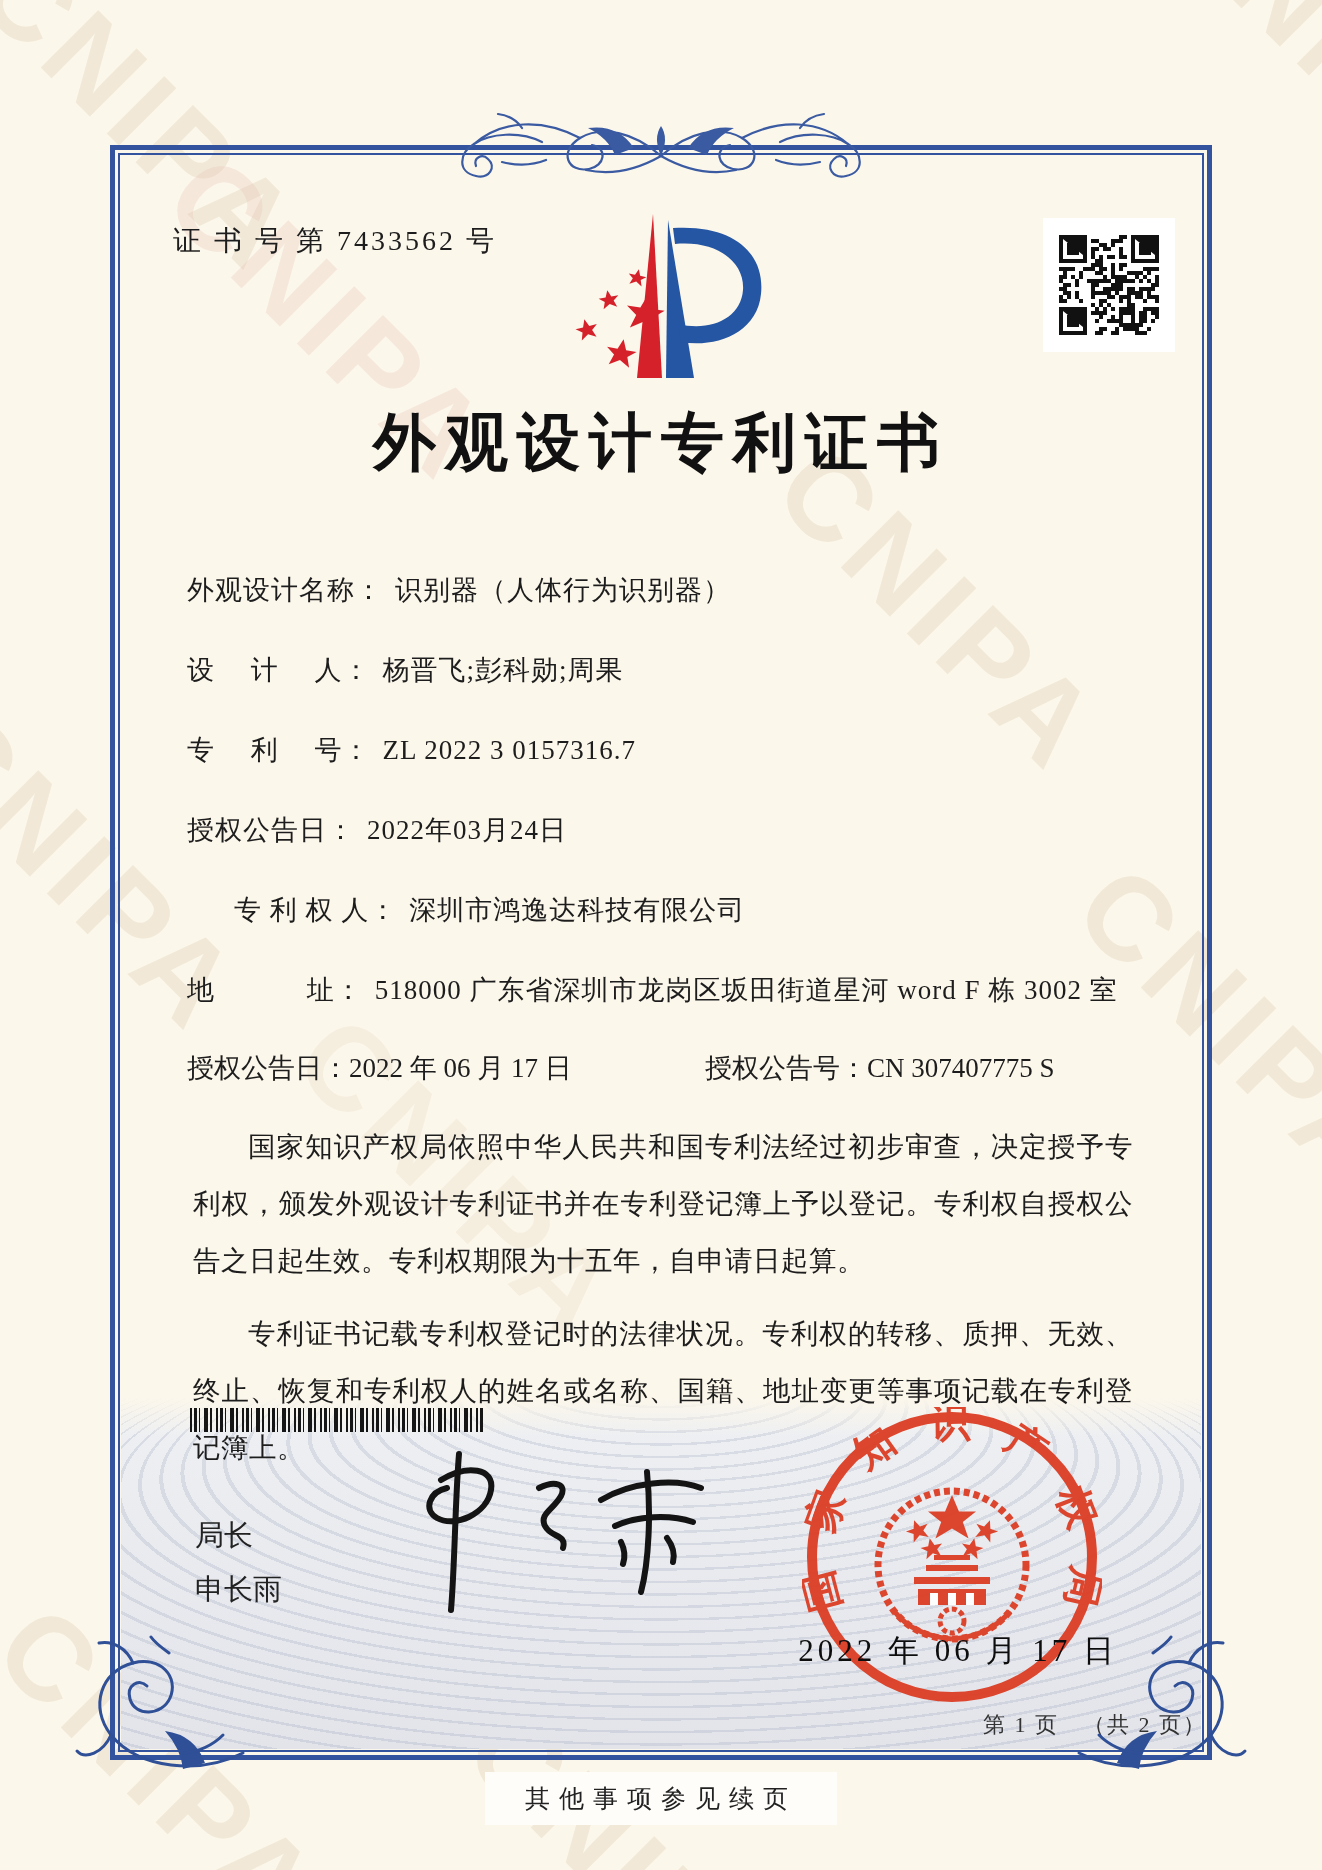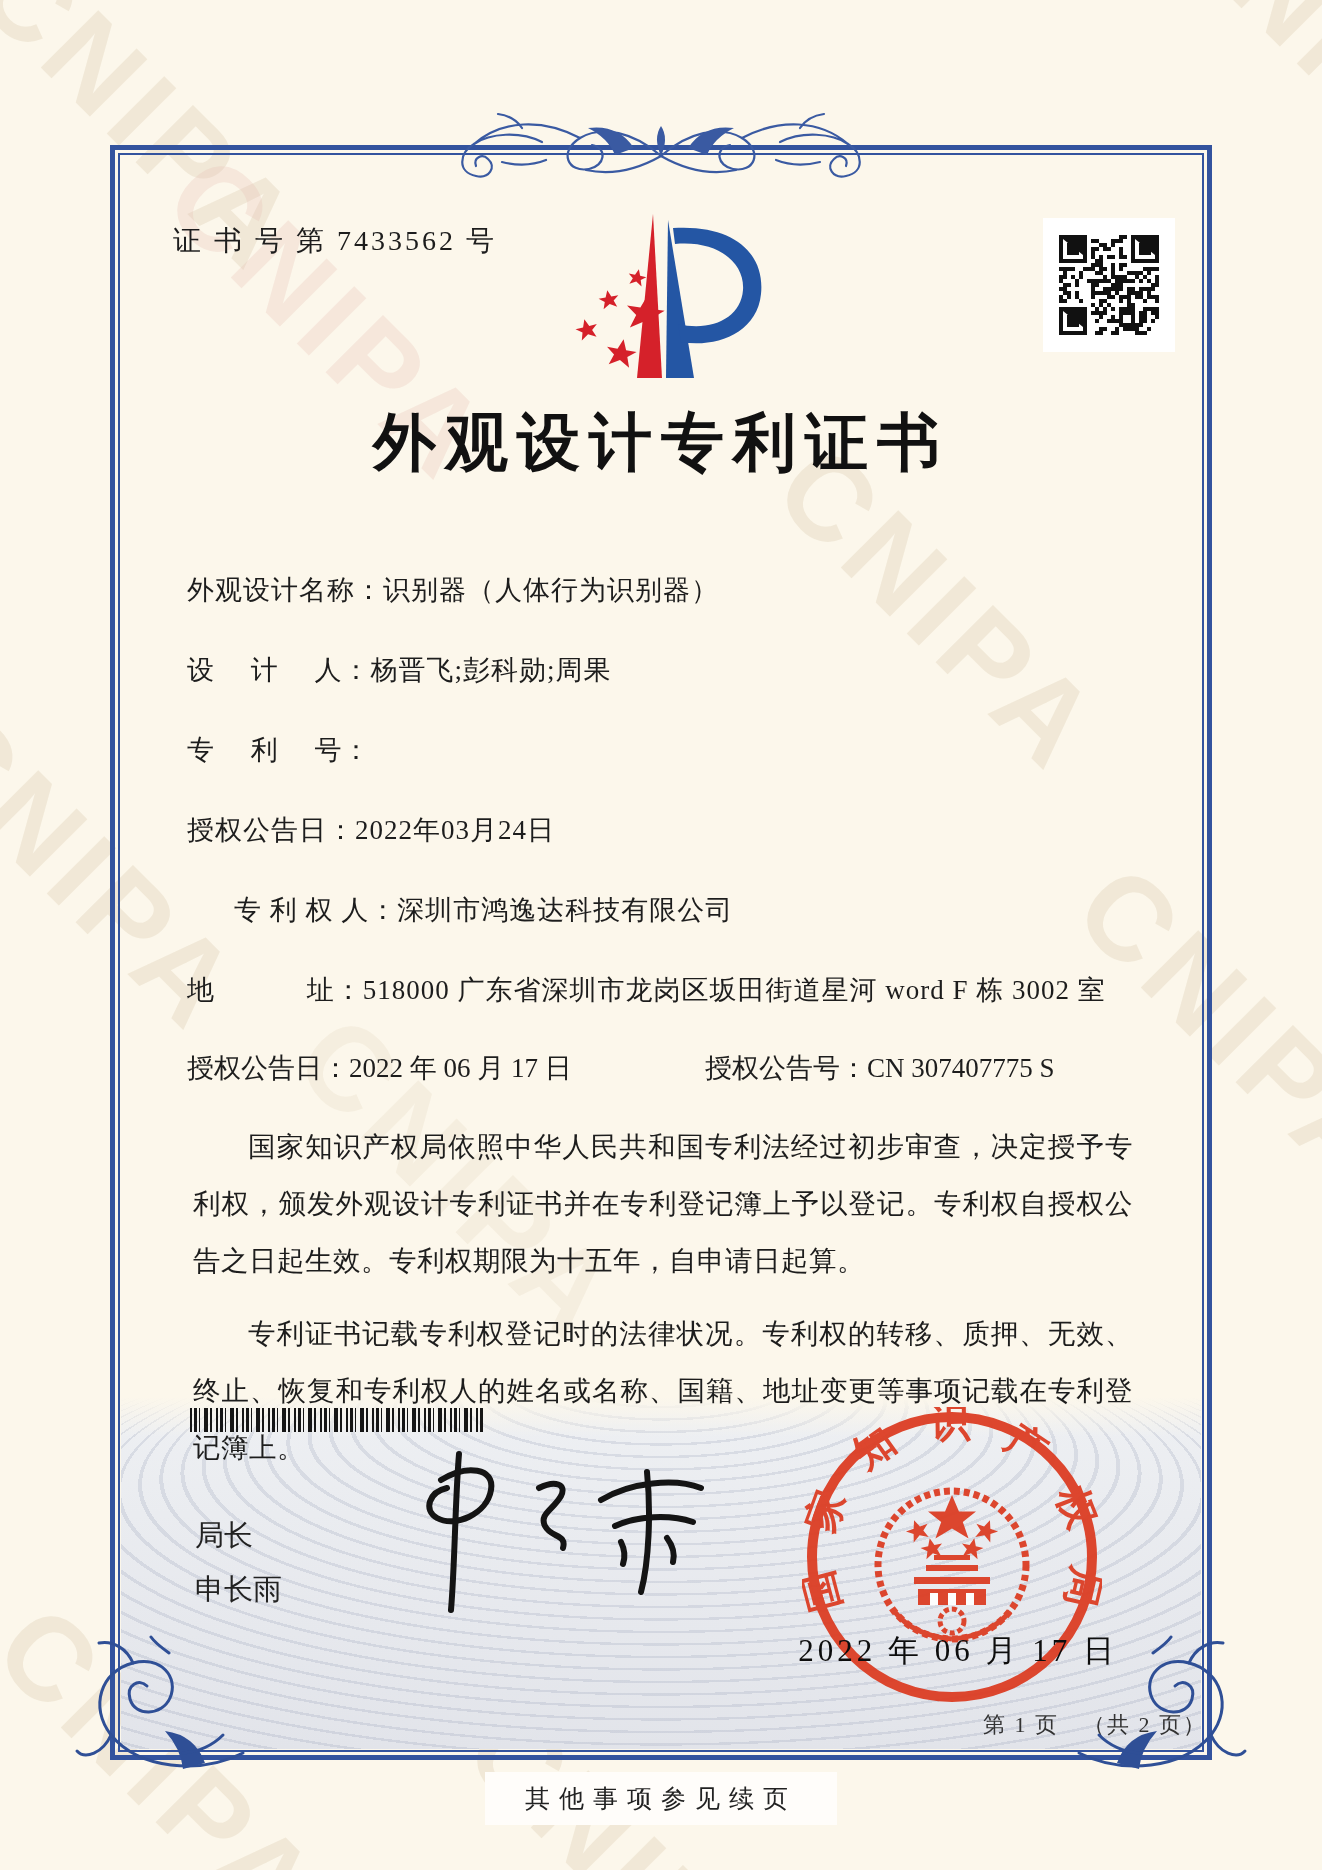--- a/index.html
+++ b/index.html
@@ -44,21 +44,21 @@
   .logo{position:absolute;left:450px;top:56px;width:200px;height:182px;}
   .qr-panel{
     position:absolute;right:32px;top:68px;width:132px;height:134px;background:#fff;
     display:flex;align-items:center;justify-content:center;
   }
   .doc-title{
     position:absolute;left:0;right:0;top:250px;text-align:center;
     font-size:63px;font-weight:bold;letter-spacing:9px;color:#111;
   }
   
-  .field-row{position:absolute;left:72px;right:68px;display:flex;font-size:27px;line-height:40px;}
+  .field-row{position:absolute;left:72px;right:68px;display:flex;font-size:27px;line-height:40px;gap:12px;}
   .field-label{flex:none;white-space:pre;letter-spacing:1px;}
   .field-value{flex:1;letter-spacing:1px;}
   .grant-row{position:absolute;left:72px;right:68px;display:flex;font-size:27px;line-height:40px;}
   .grant-pair{display:flex;white-space:pre;}
   .grant-pair.second{position:absolute;left:518px;}
   
   .body-text{position:absolute;left:62px;right:58px;top:952px;font-size:27.5px;
     line-height:57px;text-align:justify;letter-spacing:0.5px;}
   .body-text p{margin:16px;text-indent:2em;}
   
@@ -395,20 +395,21 @@
   <div class="field-row" style="top:420px;">
     <span class="field-label">外观设计名称：</span>
     <span class="field-value">识别器（人体行为识别器）</span>
   </div>
   <div class="field-row" style="top:500px;">
     <span class="field-label">设　 计 　人：</span>
     <span class="field-value">杨晋飞;彭科勋;周果</span>
   </div>
   <div class="field-row" style="top:580px;">
     <span class="field-label">专　 利 　号：</span>
+    <span class="field-value">ZL 2022 3 0157316.7</span>
   </div>
   <div class="field-row" style="top:660px;">
     <span class="field-label">授权公告日：</span>
     <span class="field-value">2022年03月24日</span>
   </div>
   <div class="field-row" style="top:740px;margin-left:47px;">
     <span class="field-label">专 利 权 人：</span>
     <span class="field-value">深圳市鸿逸达科技有限公司</span>
   </div>
   <div class="field-row" style="top:820px;">

